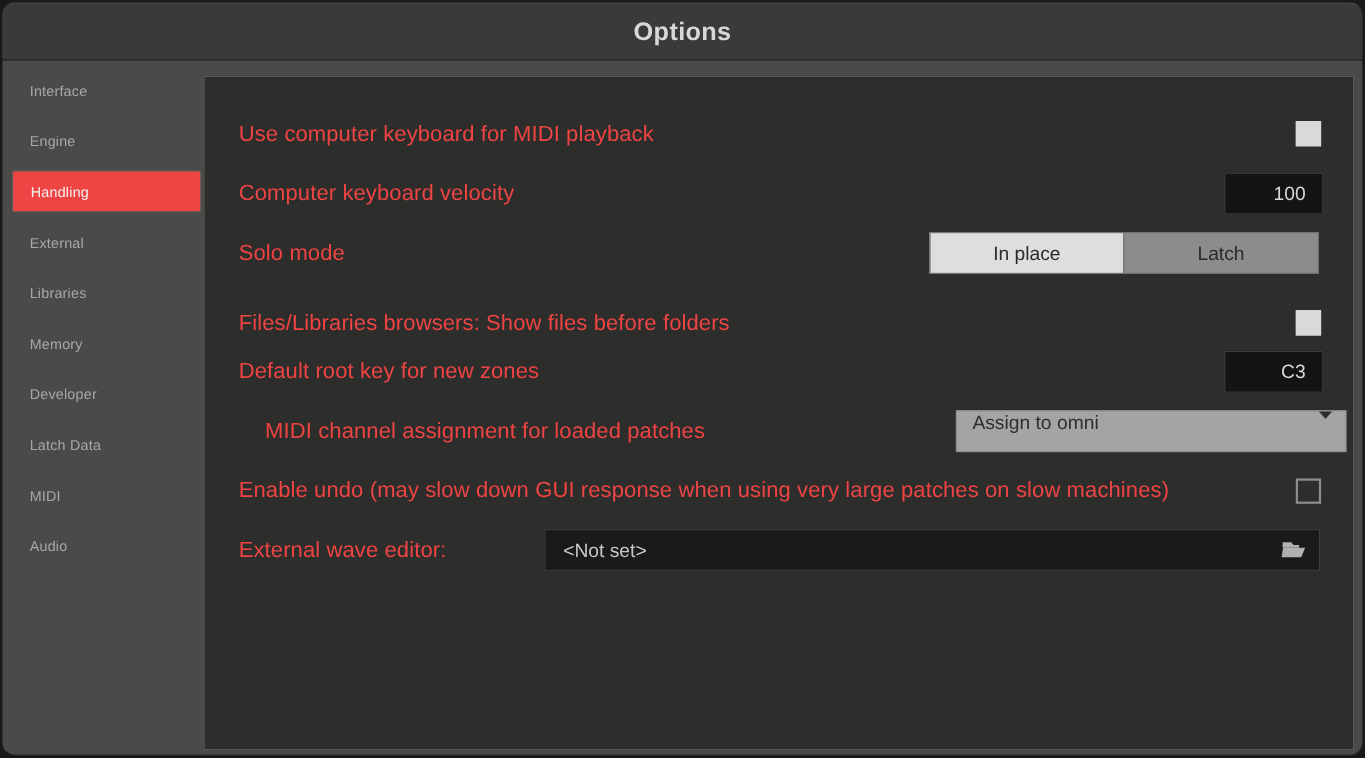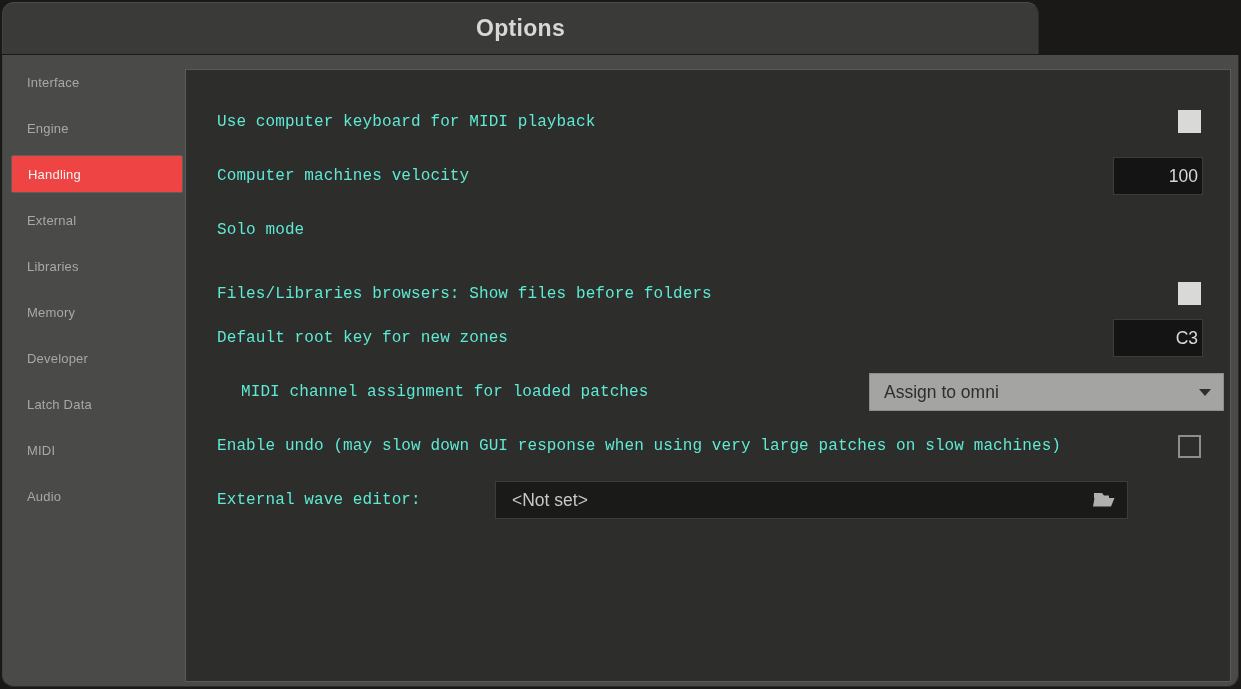--- a/index.html
+++ b/index.html
@@ -17,21 +17,21 @@
     left: 0; top: 0;
     width: 1241px;
     height: 689px;
     background: #1b1918;
   }
 
   
   #titlebar {
     position: absolute;
     left: 2px; top: 2px;
-    width: 1037px;
+    width: 1237px;
     height: 52px;
     background: #3a3a38;
     border-top-left-radius: 12px;
     border-top-right-radius: 12px;
     border-top: 1px solid #4a4a48;
     border-left: 1px solid #444442;
     border-right: 1px solid #2c2c2a;
     display: flex;
     align-items: center;
     justify-content: center;
@@ -99,23 +99,23 @@
     position: absolute;
     left: 0;
     width: 100%;
     height: 54px;
     display: flex;
     align-items: center;
   }
   .row-label {
     position: absolute;
     left: 31px;
-    color: #5eead4;
-    font-size: 16px;
-    font-family: Liberation Mono, monospace;
+    color: #ef4444;
+    font-size: 20px;
+    font-family: Liberation Sans, sans-serif;
     letter-spacing: 0.1px;
     white-space: nowrap;
   }
 
   
   .checkbox {
     position: absolute;
     width: 23px; height: 23px;
     cursor: pointer;
   }
@@ -130,21 +130,21 @@
 
   
   .numfield {
     position: absolute;
     height: 38px;
     background: #141414;
     border: 1px solid #3d3d3b;
     display: flex;
     align-items: center;
     justify-content: flex-end;
-    padding-right: 4px;
+    padding-right: 15px;
     color: #d8d8d6;
     font-size: 17.5px;
     font-family: "Liberation Sans", sans-serif;
     cursor: text;
   }
 
   
   .seg {
     position: absolute;
     height: 38px;
@@ -164,21 +164,21 @@
   .seg-btn.active { background: #dededc; }
   .seg-btn.inactive { background: #8c8c8a; border-left: none; }
 
   
   .dropdown {
     position: absolute;
     height: 38px;
     background: #a4a4a2;
     border: 1px solid #8c8c8a;
     display: flex;
-    align-items: center;
+    align-items: flex-start;
     padding: 0 12px 0 14px;
     cursor: pointer;
   }
   .dropdown-value {
     flex: 1;
     color: #2e2e2c;
     font-size: 17.5px;
     font-family: "Liberation Sans", sans-serif;
   }
   .caret {
@@ -252,28 +252,36 @@
     </div>
 
     <div id="content">
 
       <div class="row" style="top:25px;">
         <div class="row-label">Use computer keyboard for MIDI playback</div>
         <div class="checkbox on" style="left:992px; top:15px;"></div>
       </div>
 
       <div class="row" style="top:79px;">
-        <div class="row-label">Computer machines velocity</div>
+        <div class="row-label">Computer keyboard velocity</div>
         <div class="numfield" style="left:927px; top:8px; width:90px;">
           <span>100</span>
         </div>
       </div>
 
       <div class="row" style="top:133px;">
         <div class="row-label">Solo mode</div>
+        <div class="seg" style="left:659px; top:8px;">
+          <div class="seg-btn active" style="width:177px;">
+            <span>In place</span>
+          </div>
+          <div class="seg-btn inactive" style="width:177px;">
+            <span>Latch</span>
+          </div>
+        </div>
       </div>
 
       <div class="row" style="top:197px;padding-left:39px;">
         <div class="row-label">Files/Libraries browsers: Show files before folders</div>
         <div class="checkbox on" style="left:992px; top:15px;"></div>
       </div>
 
       <div class="row" style="top:241px;">
         <div class="row-label">Default root key for new zones</div>
         <div class="numfield" style="left:927px; top:8px; width:90px;">
@@ -289,21 +297,21 @@
         </div>
       </div>
 
       <div class="row" style="top:349px;">
         <div class="row-label">Enable undo (may slow down GUI response when using very large patches on slow machines)</div>
         <div class="checkbox off" style="left:992px; top:16px;"></div>
       </div>
 
       <div class="row" style="top:403px;">
         <div class="row-label">External wave editor:</div>
-        <div class="textfield" style="left:309px; top:8px; width:633px;">
+        <div class="textfield" style="left:309px; top:8px; width:705px;">
           <span class="textfield-value">&lt;Not set&gt;</span>
           <span>
             <svg class="folder-icon" viewBox="0 0 24 20" xmlns="http://www.w3.org/2000/svg">
               <path d="M1 3 h8 l2 2.5 h5 v2.5 h-15 z" fill="#b0b0ae"></path>
               <path d="M1.5 8 h20 l-3.5 8.5 h-18 z" fill="#b0b0ae"></path>
             </svg>
           </span>
         </div>
       </div>
 

